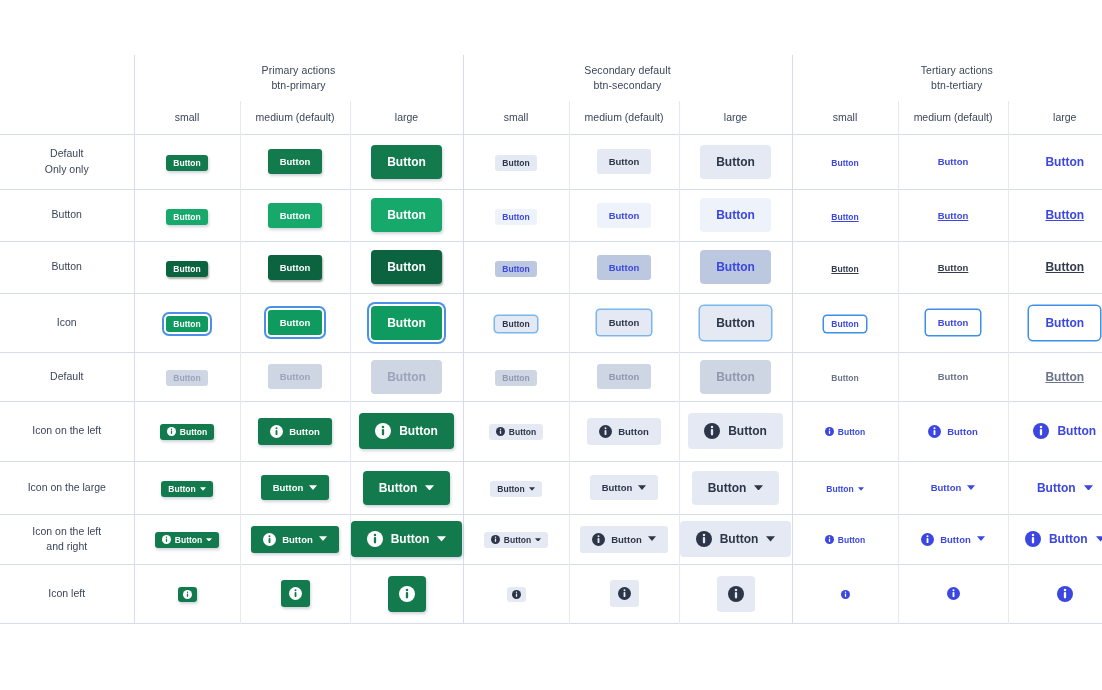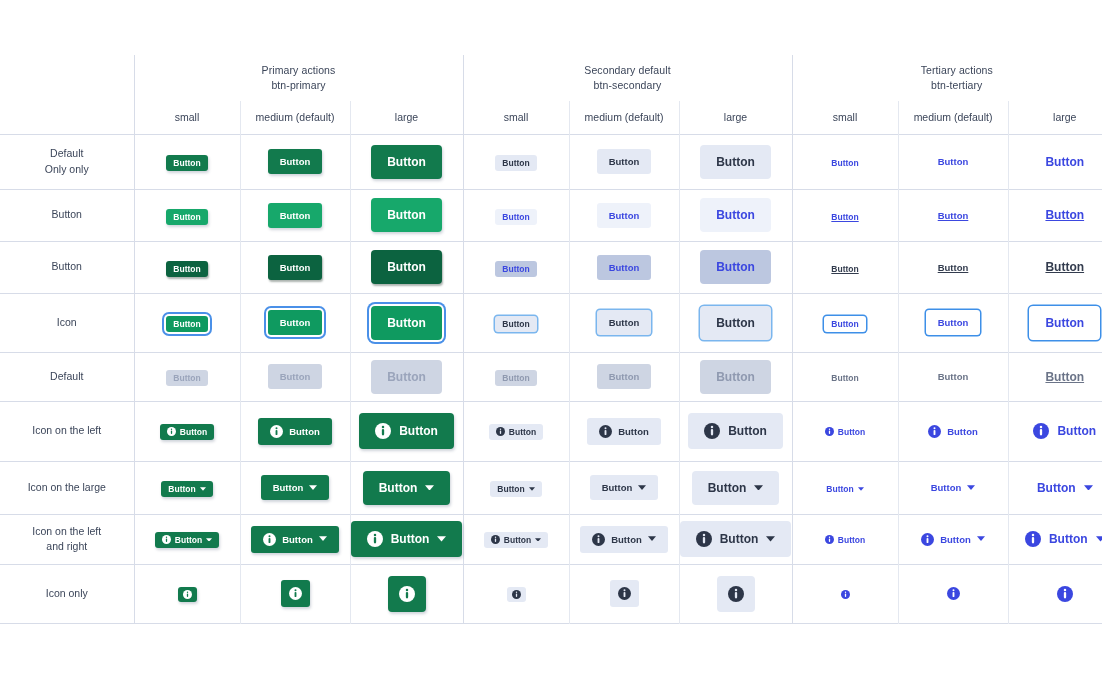--- a/index.html
+++ b/index.html
@@ -622,21 +622,21 @@
               </span>
               <span class="lbl">Button</span>
               <span class="caret">
                 <svg width="9" height="5.8500000000000005" viewBox="0 0 10 6">
                   <path d="M0 0 L10 0 L5 6 Z" fill="#3b47e0"></path>
                 </svg>
               </span>
             </button></td>
         </tr>
         <tr style="height: 59px;">
-          <td class="rowname hline-top">Icon only</td>
+          <td class="rowname hline-top">Icon left</td>
           <td class="cell hline-top vline-group"><button class="btn v-primary sz-s st-default iconly">
               <span class="ico-info" style="width: 9px; height: 9px;">
                 <svg width="9" height="9" viewBox="0 0 16 16">
                   <circle cx="8" cy="8" r="8" fill="#ffffff"></circle>
                   <circle cx="8" cy="3.9" r="1.25" fill="#127a4d"></circle>
                   <rect x="6.85" y="6" width="2.3" height="6.4" rx="1.1" fill="#127a4d"></rect>
                 </svg>
               </span>
             </button></td>
           <td class="cell hline-top vline-left"><button class="btn v-primary sz-m st-default iconly">

